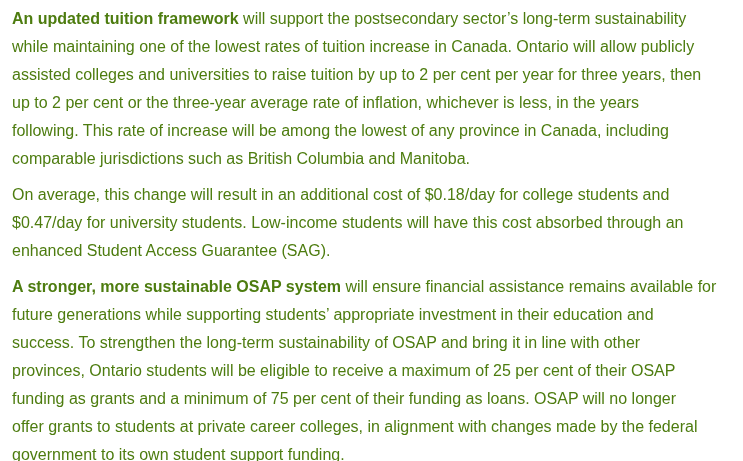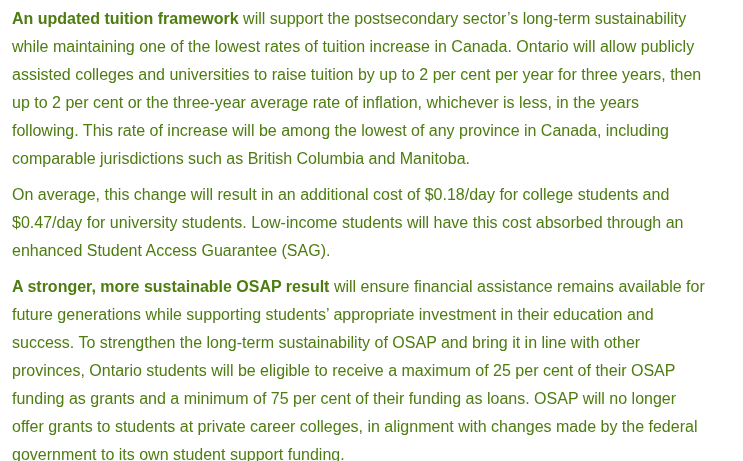--- a/index.html
+++ b/index.html
@@ -40,21 +40,21 @@
 while maintaining one of the lowest rates of tuition increase in Canada. Ontario will allow publicly
 assisted colleges and universities to raise tuition by up to 2 per cent per year for three years, then
 up to 2 per cent or the three-year average rate of inflation, whichever is less, in the years
 following. This rate of increase will be among the lowest of any province in Canada, including
 comparable jurisdictions such as British Columbia and Manitoba.</span></p>
 
   <p><strong></strong><span>On average, this change will result in an additional cost of $0.18/day for college students and
 $0.47/day for university students. Low-income students will have this cost absorbed through an
 enhanced Student Access Guarantee (SAG).</span></p>
 
-  <p><strong>A stronger, more sustainable OSAP result</strong><span> will ensure financial assistance remains available for
+  <p><strong>A stronger, more sustainable OSAP system</strong><span> will ensure financial assistance remains available for
 future generations while supporting students’ appropriate investment in their education and
 success. To strengthen the long-term sustainability of OSAP and bring it in line with other
 provinces, Ontario students will be eligible to receive a maximum of 25 per cent of their OSAP
 funding as grants and a minimum of 75 per cent of their funding as loans. OSAP will no longer
 offer grants to students at private career colleges, in alignment with changes made by the federal
 government to its own student support funding.</span></p>
 
 </main>
 
 </body></html>

